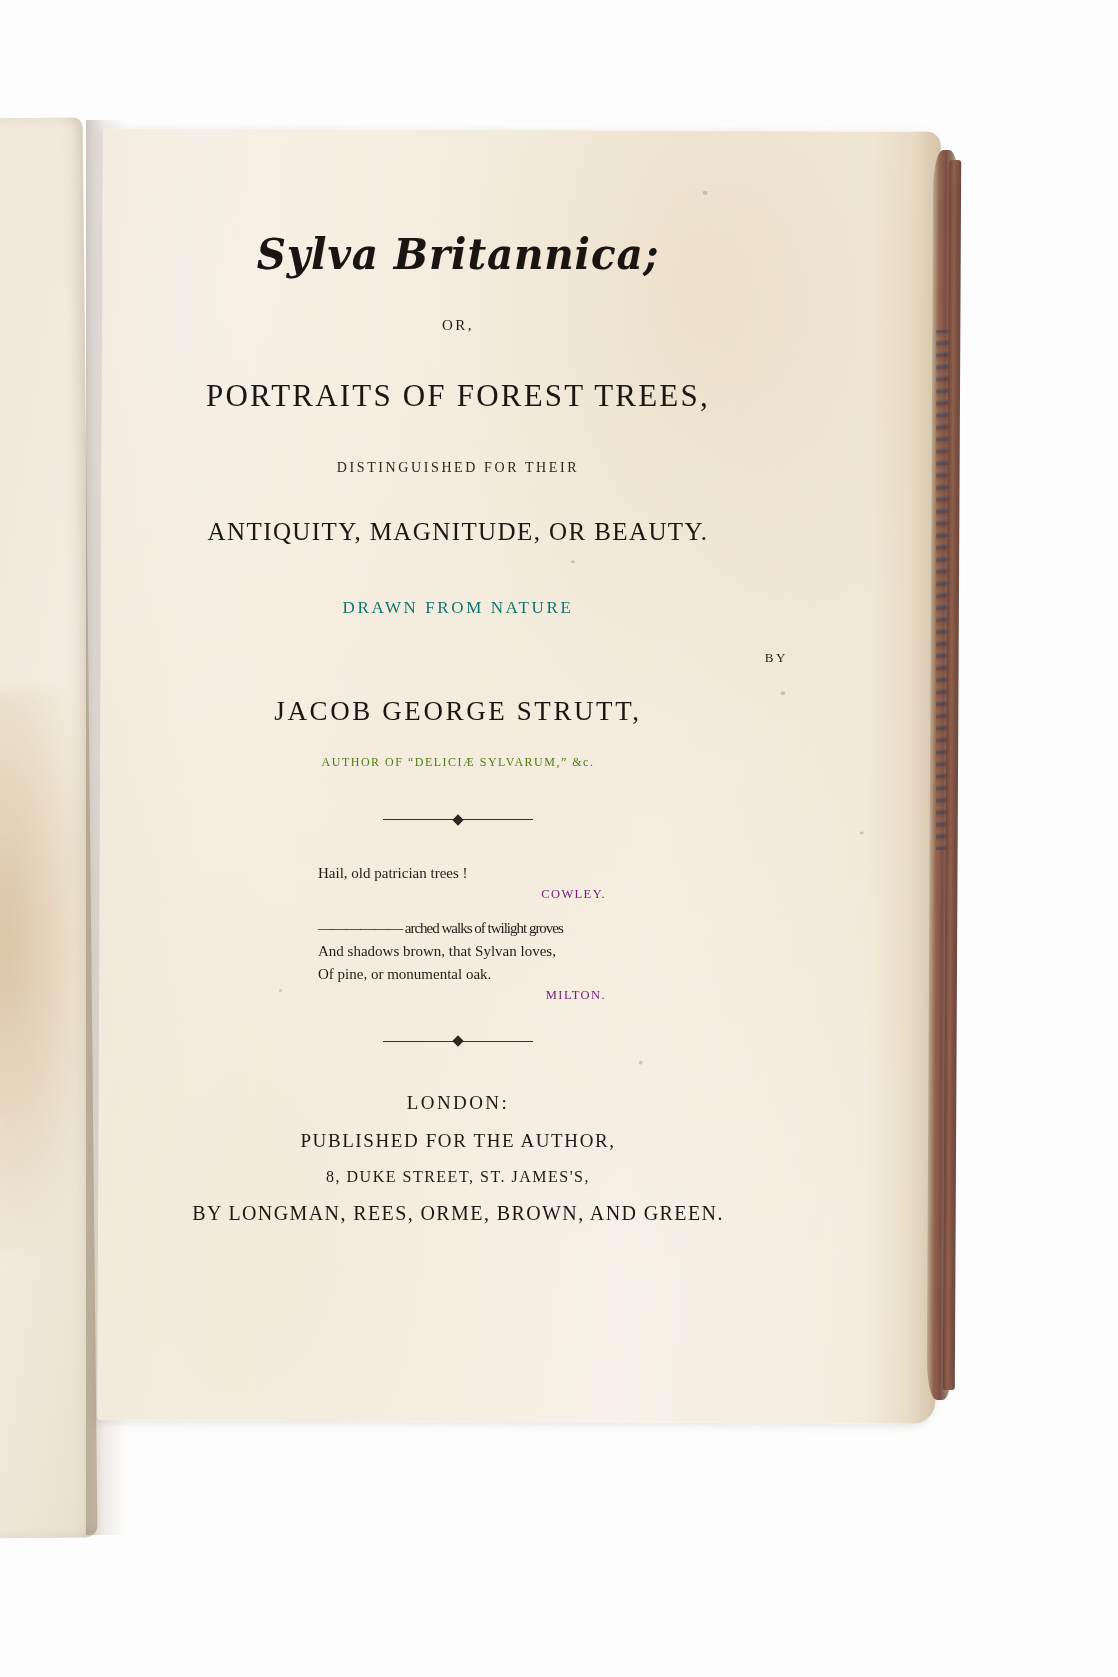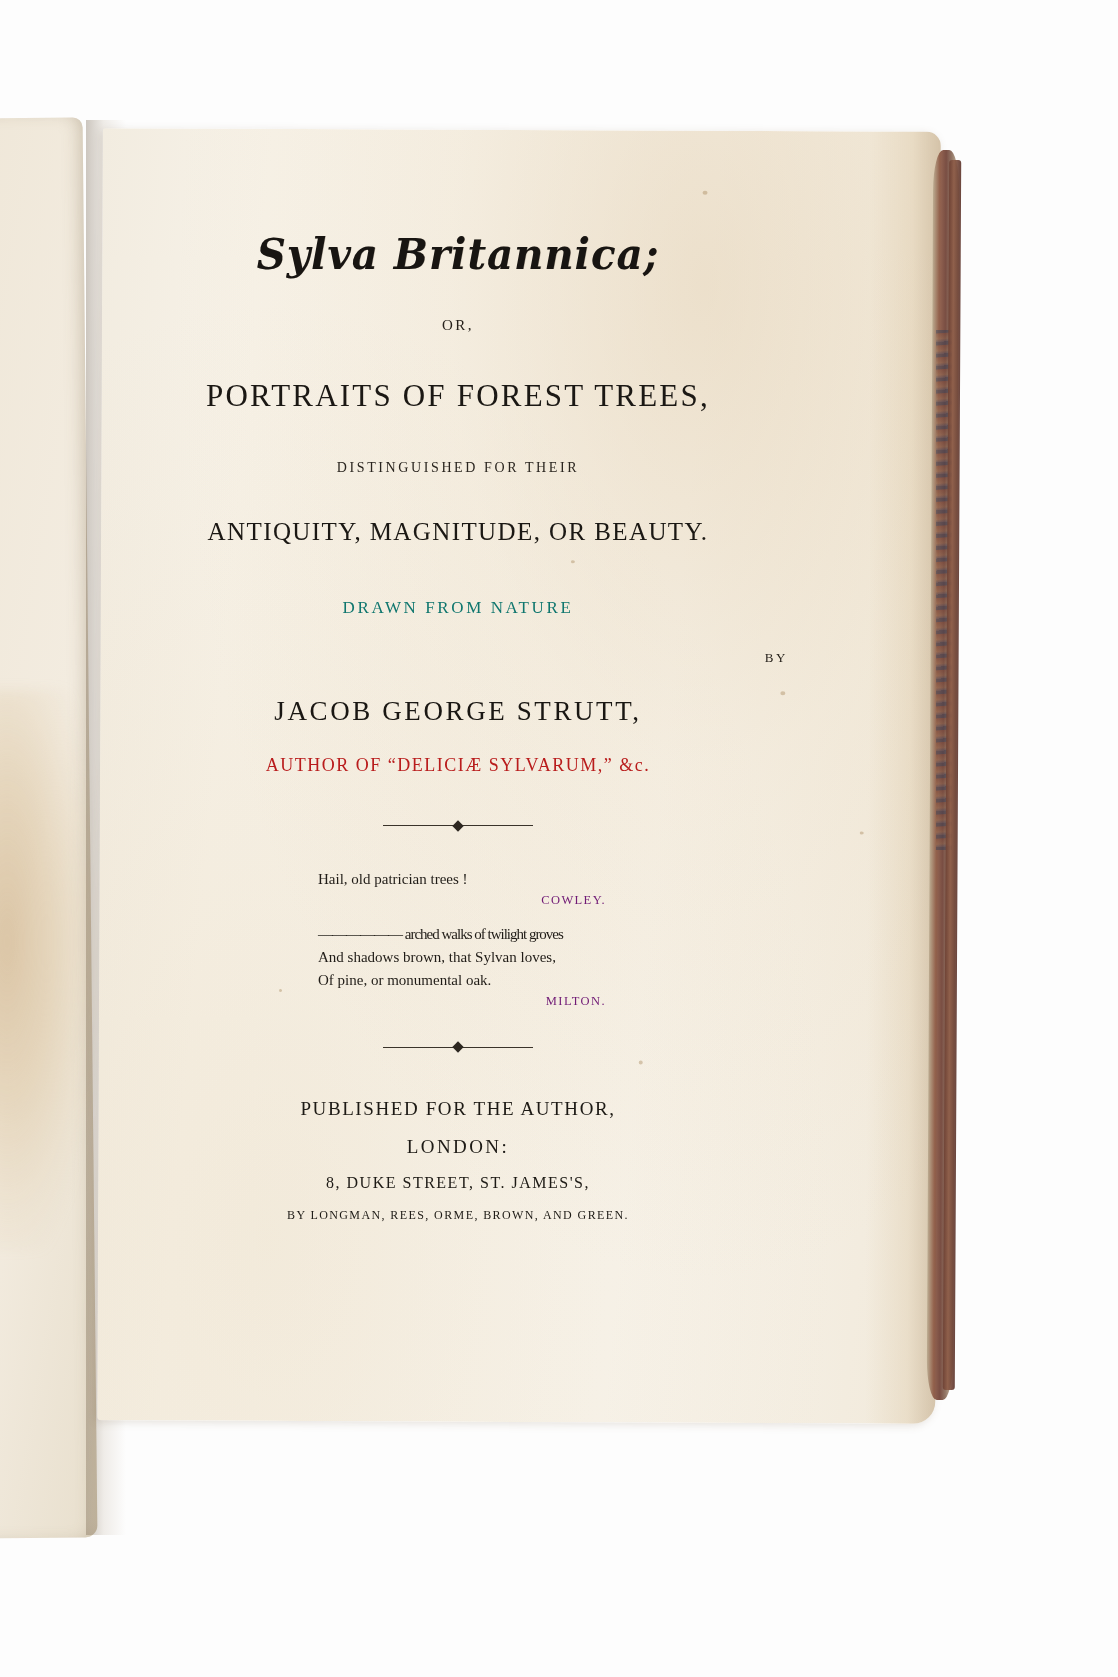--- a/index.html
+++ b/index.html
@@ -179,24 +179,24 @@
   }
 
   .author {
     font-size: 27px;
     letter-spacing: 2.6px;
     margin: 16px 0 28px 0;
     color: #1a1713;
   }
 
   .author-of {
-    font-size: 18px;
+    font-size: 12px;
     letter-spacing: 1.5px;
     margin: 0 0 44px 0;
-    color: #b91c1c;
+    color: #4d7c0f;
   }
 
   
   .ornament {
     position: relative;
     width: 150px;
     height: 12px;
     margin: 0 auto;
   }
   .ornament .bar {
@@ -246,21 +246,21 @@
     color: #1d1a15;
   }
   .imprint-line {
     display: block;
     letter-spacing: 2px;
     margin-bottom: 16px;
   }
   .imprint-1 { font-size: 19px; letter-spacing: 2.4px; }
   .imprint-2 { font-size: 19px; letter-spacing: 1.6px; }
   .imprint-3 { font-size: 16px; letter-spacing: 1.5px; }
-  .imprint-4 { font-size: 12px; letter-spacing: 1.4px; margin-bottom: 0; }
+  .imprint-4 { font-size: 20px; letter-spacing: 1.4px; margin-bottom: 0; }
 
   
   .speck {
     position: absolute;
     border-radius: 50%;
     background: rgba(160,125,80,0.38);
     pointer-events: none;
   }
 </style>
 </head>
@@ -321,20 +321,20 @@
       <div class="quote-line">Of pine, or monumental oak.</div>
       <div class="quote-attrib">MILTON.</div>
     </div>
 
     <div class="ornament" id="ornament-bottom">
       <span class="bar"></span>
       <span class="diamond"></span>
     </div>
 
     <div class="imprint">
+      <span class="imprint-line imprint-1">LONDON:</span>
       <span class="imprint-line imprint-2">PUBLISHED FOR THE AUTHOR,</span>
-      <span class="imprint-line imprint-1">LONDON:</span>
       <span class="imprint-line imprint-3">8, DUKE STREET, ST. JAMES'S,</span>
       <span class="imprint-line imprint-4">BY LONGMAN, REES, ORME, BROWN, AND GREEN.</span>
     </div>
 
   </div>
 </div>
 
 </body></html>

